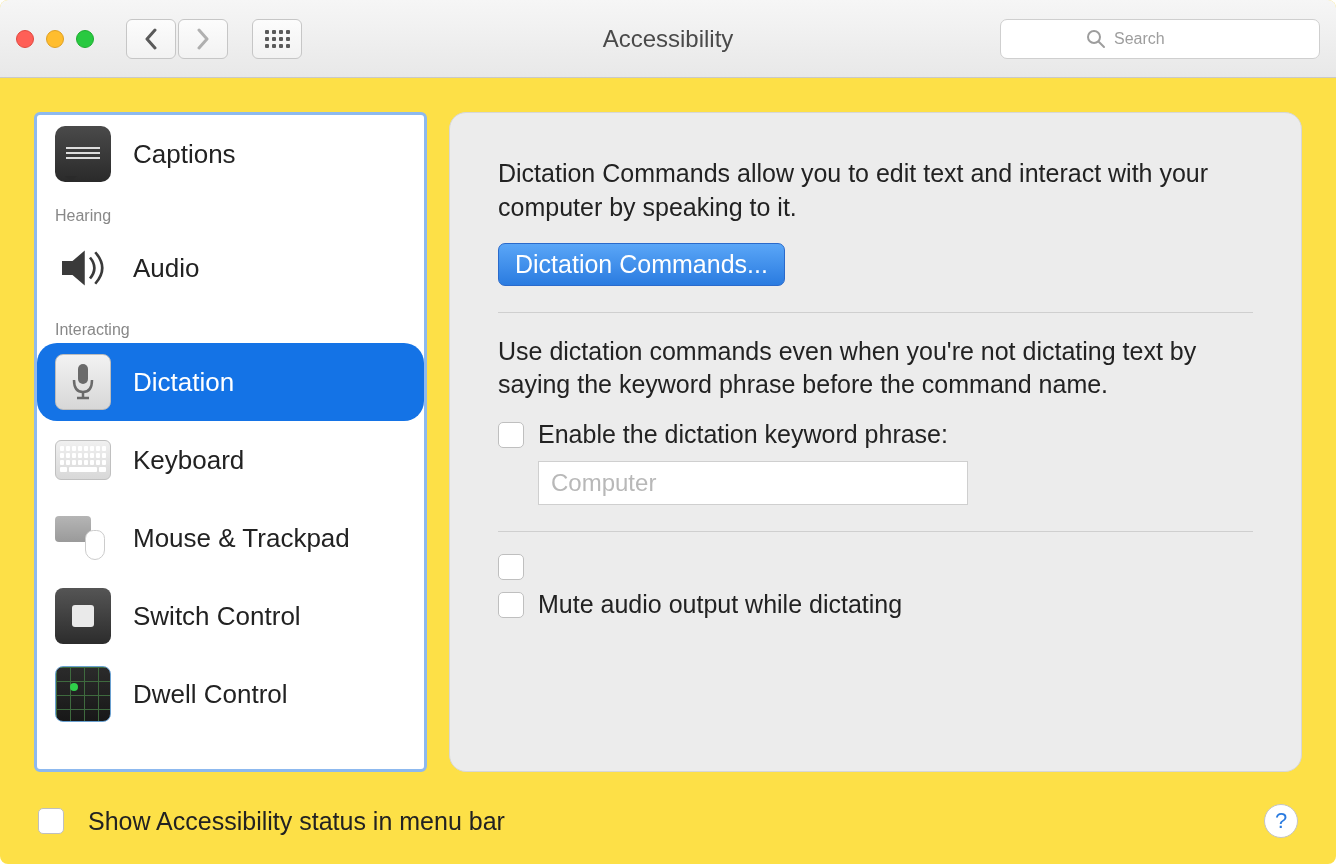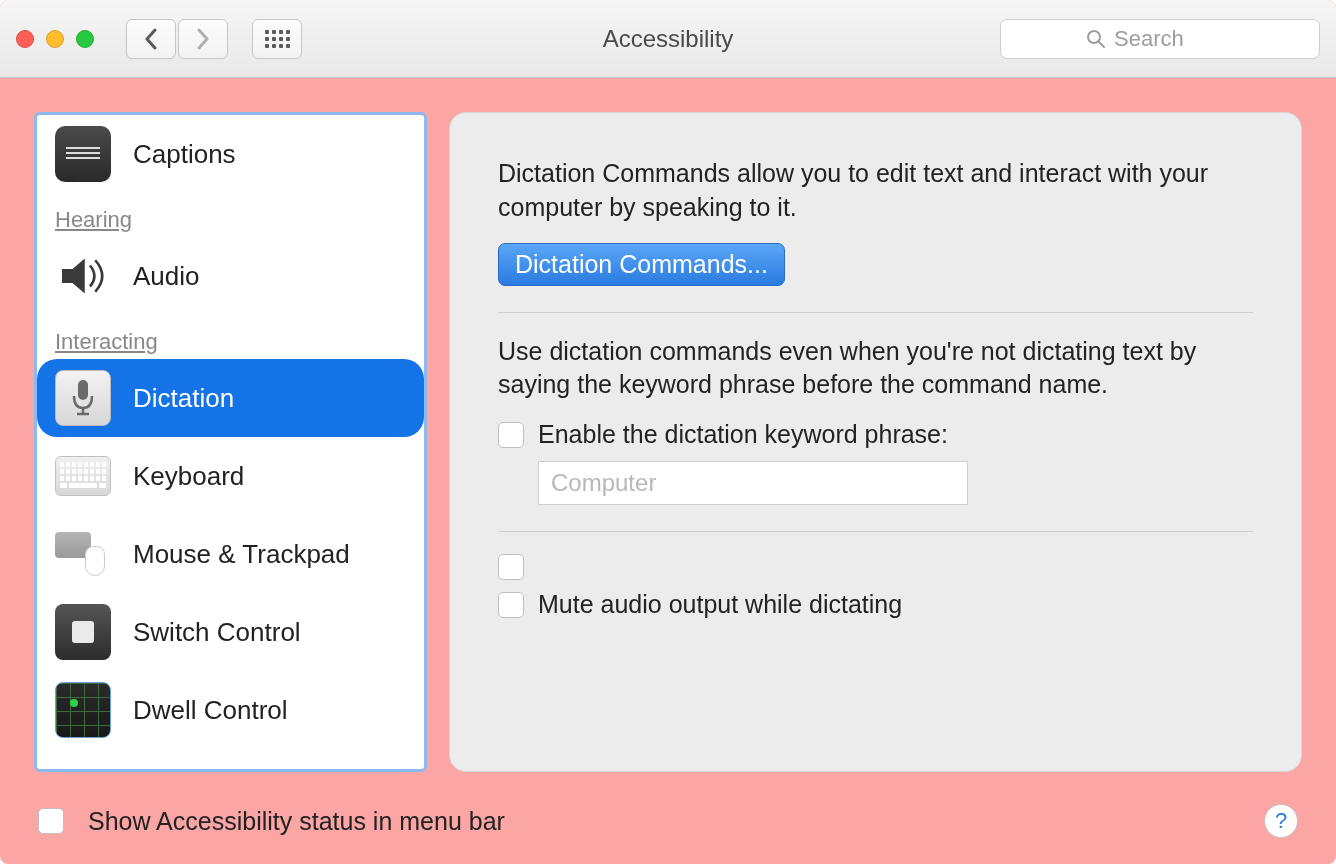--- a/index.html
+++ b/index.html
@@ -6,21 +6,21 @@
 body {
   font-family: -apple-system, "Helvetica Neue", Helvetica, Arial, sans-serif;
   background: #fff;
   width: 1336px;
   height: 864px;
   overflow: hidden;
 }
 .window {
   width: 1336px;
   height: 864px;
-  background: #fca5a5;
+  background: #fde047;
   display: flex;
   flex-direction: column;
   border-radius: 8px;
   overflow: hidden;
 }
 .titlebar {
   height: 78px;
   background: linear-gradient(#f6f6f6, #e8e8e8);
   border-bottom: 1px solid #c9c9c9;
   display: flex;
@@ -65,21 +65,21 @@
   width: 320px; height: 40px;
   background: #fff;
   border: 1px solid #cfcfcf;
   border-radius: 7px;
   display: flex; align-items: center; justify-content: center;
   gap: 8px;
   color: #9d9d9d;
   font-size: 22px;
 }
 .search-wrap input {
-  border: none; outline: none; width: 120px; font-size: 22px;
+  border: none; outline: none; width: 120px; font-size: 16px;
   color: #333; background: transparent;
 }
 .search-wrap input::placeholder { color: #9d9d9d; }
 
 .content {
   flex: 1;
   display: flex;
   padding: 34px 34px 0 34px;
   gap: 22px;
 }
@@ -87,24 +87,23 @@
 .sidebar-frame {
   width: 393px;
   height: 660px;
   border: 3px solid #8db9ef;
   border-radius: 6px;
   background: #fff;
   overflow: hidden;
 }
 .sidebar-inner { height: 100%; overflow: hidden; }
 .section-header {
-  font-size: 22px;
+  font-size: 16px;
   color: #888;
   padding: 14px 18px 4px 18px;
-  text-decoration: underline;
 }
 .sb-item {
   display: flex; align-items: center; gap: 22px;
   height: 78px;
   padding: 12px 18px;
   font-size: 26px;
   color: #222;
 }
 .sb-item.selected { background: #1473e6; color: #fff; border-radius: 20px; }
 .sb-icon {

